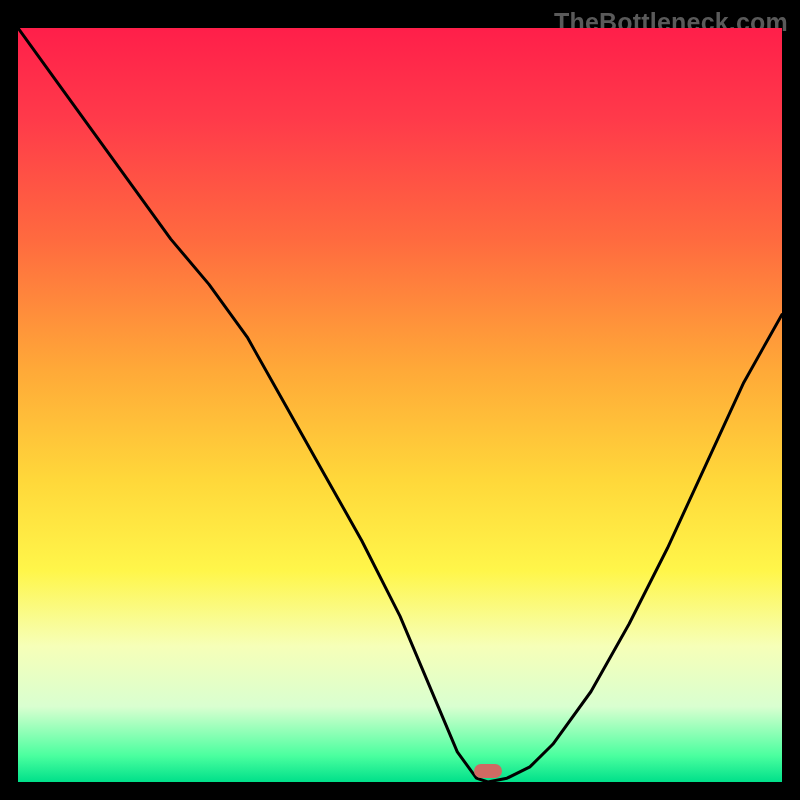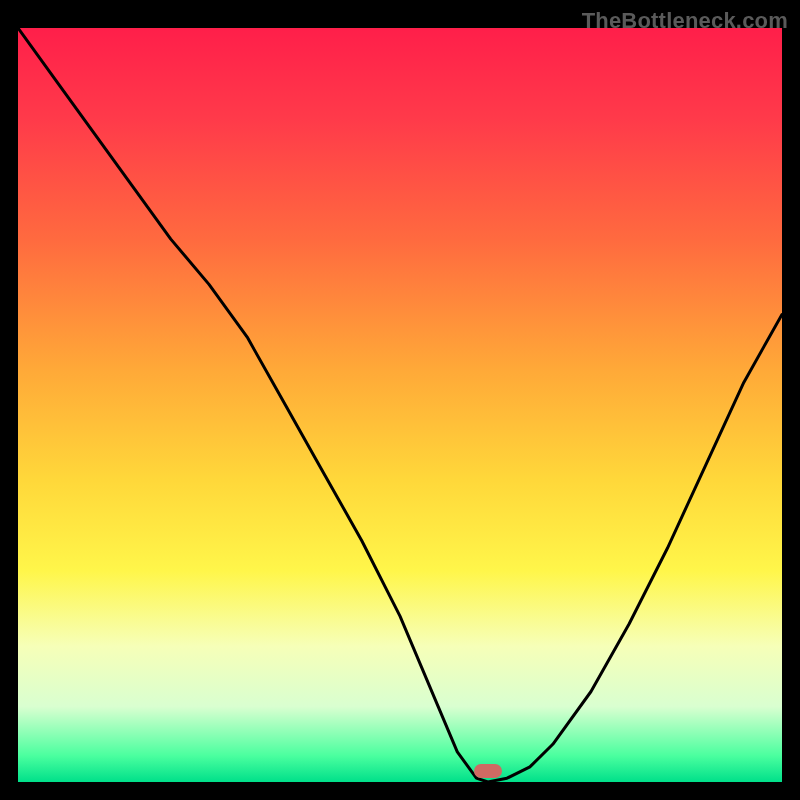--- a/index.html
+++ b/index.html
@@ -15,21 +15,21 @@
     position: relative;
     width: 800px;
     height: 800px;
     background: #000;
   }
   .watermark {
     position: absolute;
     top: 8px;
     right: 12px;
     color: #5a5a5a;
-    font-size: 22px;
+    font-size: 25px;
     font-weight: 600;
     letter-spacing: 0.2px;
     user-select: none;
   }
   .plot-area {
     position: absolute;
     left: 18px;
     top: 28px;
     width: 764px;
     height: 754px;

